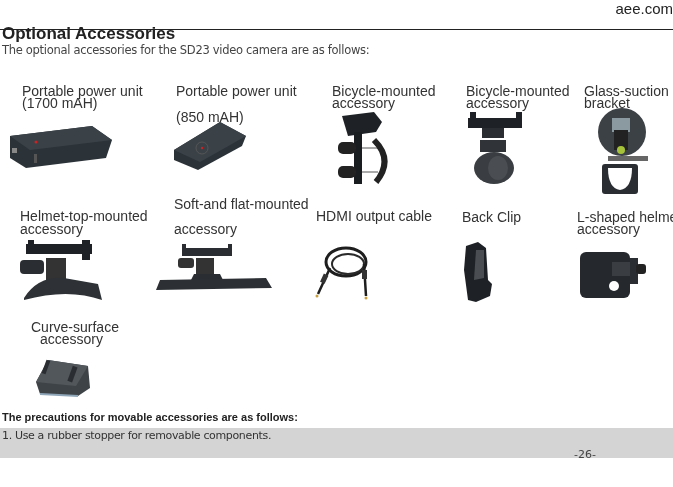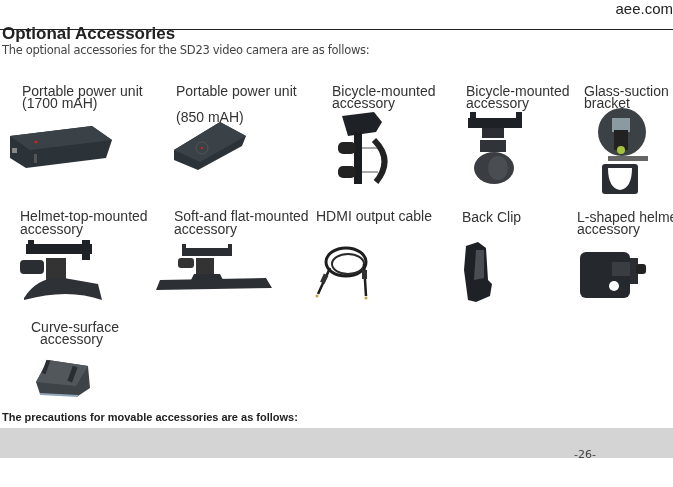--- a/index.html
+++ b/index.html
@@ -99,21 +99,21 @@
     <rect x="8" y="4" width="66" height="10" fill="#1e2226"></rect>
     <rect x="64" y="0" width="8" height="20" fill="#1e2226"></rect>
     <rect x="10" y="0" width="6" height="14" fill="#1e2226"></rect>
     <rect x="2" y="20" width="24" height="14" rx="4" fill="#2a2e32"></rect>
     <rect x="28" y="18" width="20" height="22" fill="#333"></rect>
     <path d="M6,58 Q20,36 46,38 L80,44 L84,60 Q50,48 6,60 Z" fill="#2e3236"></path>
   </svg>
 </div>
 
 <div class="item">
-  <div class="label" style="left:174px;top:210px">Soft-and flat-mounted</div>
+  <div class="label" style="left:174px;top:198px">Soft-and flat-mounted</div>
   <div class="label" style="left:174px;top:223px">accessory</div>
   <svg class="pic" style="left:154px;top:244px" width="120" height="48">
     <rect x="28" y="4" width="50" height="8" fill="#2a2e32"></rect>
     <rect x="28" y="0" width="4" height="10" fill="#2a2e32"></rect>
     <rect x="74" y="0" width="4" height="10" fill="#2a2e32"></rect>
     <rect x="24" y="14" width="16" height="10" rx="3" fill="#333"></rect>
     <rect x="42" y="14" width="18" height="16" fill="#333"></rect>
     <polygon points="40,30 66,30 70,38 36,38" fill="#2a2e32"></polygon>
     <polygon points="6,36 112,34 118,44 2,46" fill="#2c3034"></polygon>
   </svg>
@@ -160,15 +160,16 @@
     <polygon points="4,26 16,4 56,10 58,32 46,40 8,38" fill="#3e4347"></polygon>
     <polygon points="4,26 16,4 56,10 44,30" fill="#52575c"></polygon>
     <rect x="12" y="4" width="4" height="14" fill="#2a2e32" transform="rotate(20 14 11)"></rect>
     <rect x="38" y="10" width="5" height="16" fill="#2a2e32" transform="rotate(20 40 18)"></rect>
     <line x1="8" y1="38" x2="46" y2="40" stroke="#8fa6b8" stroke-width="2"></line>
   </svg>
 </div>
 
 <div class="prec-title">The precautions for movable accessories are as follows:</div>
 <div class="prec-box">
+  <div class="prec-line" style="top:1px">1. Use a rubber stopper for removable components.</div>
 </div>
 
 <div class="page-num">-26-</div>
 
 </body></html>

